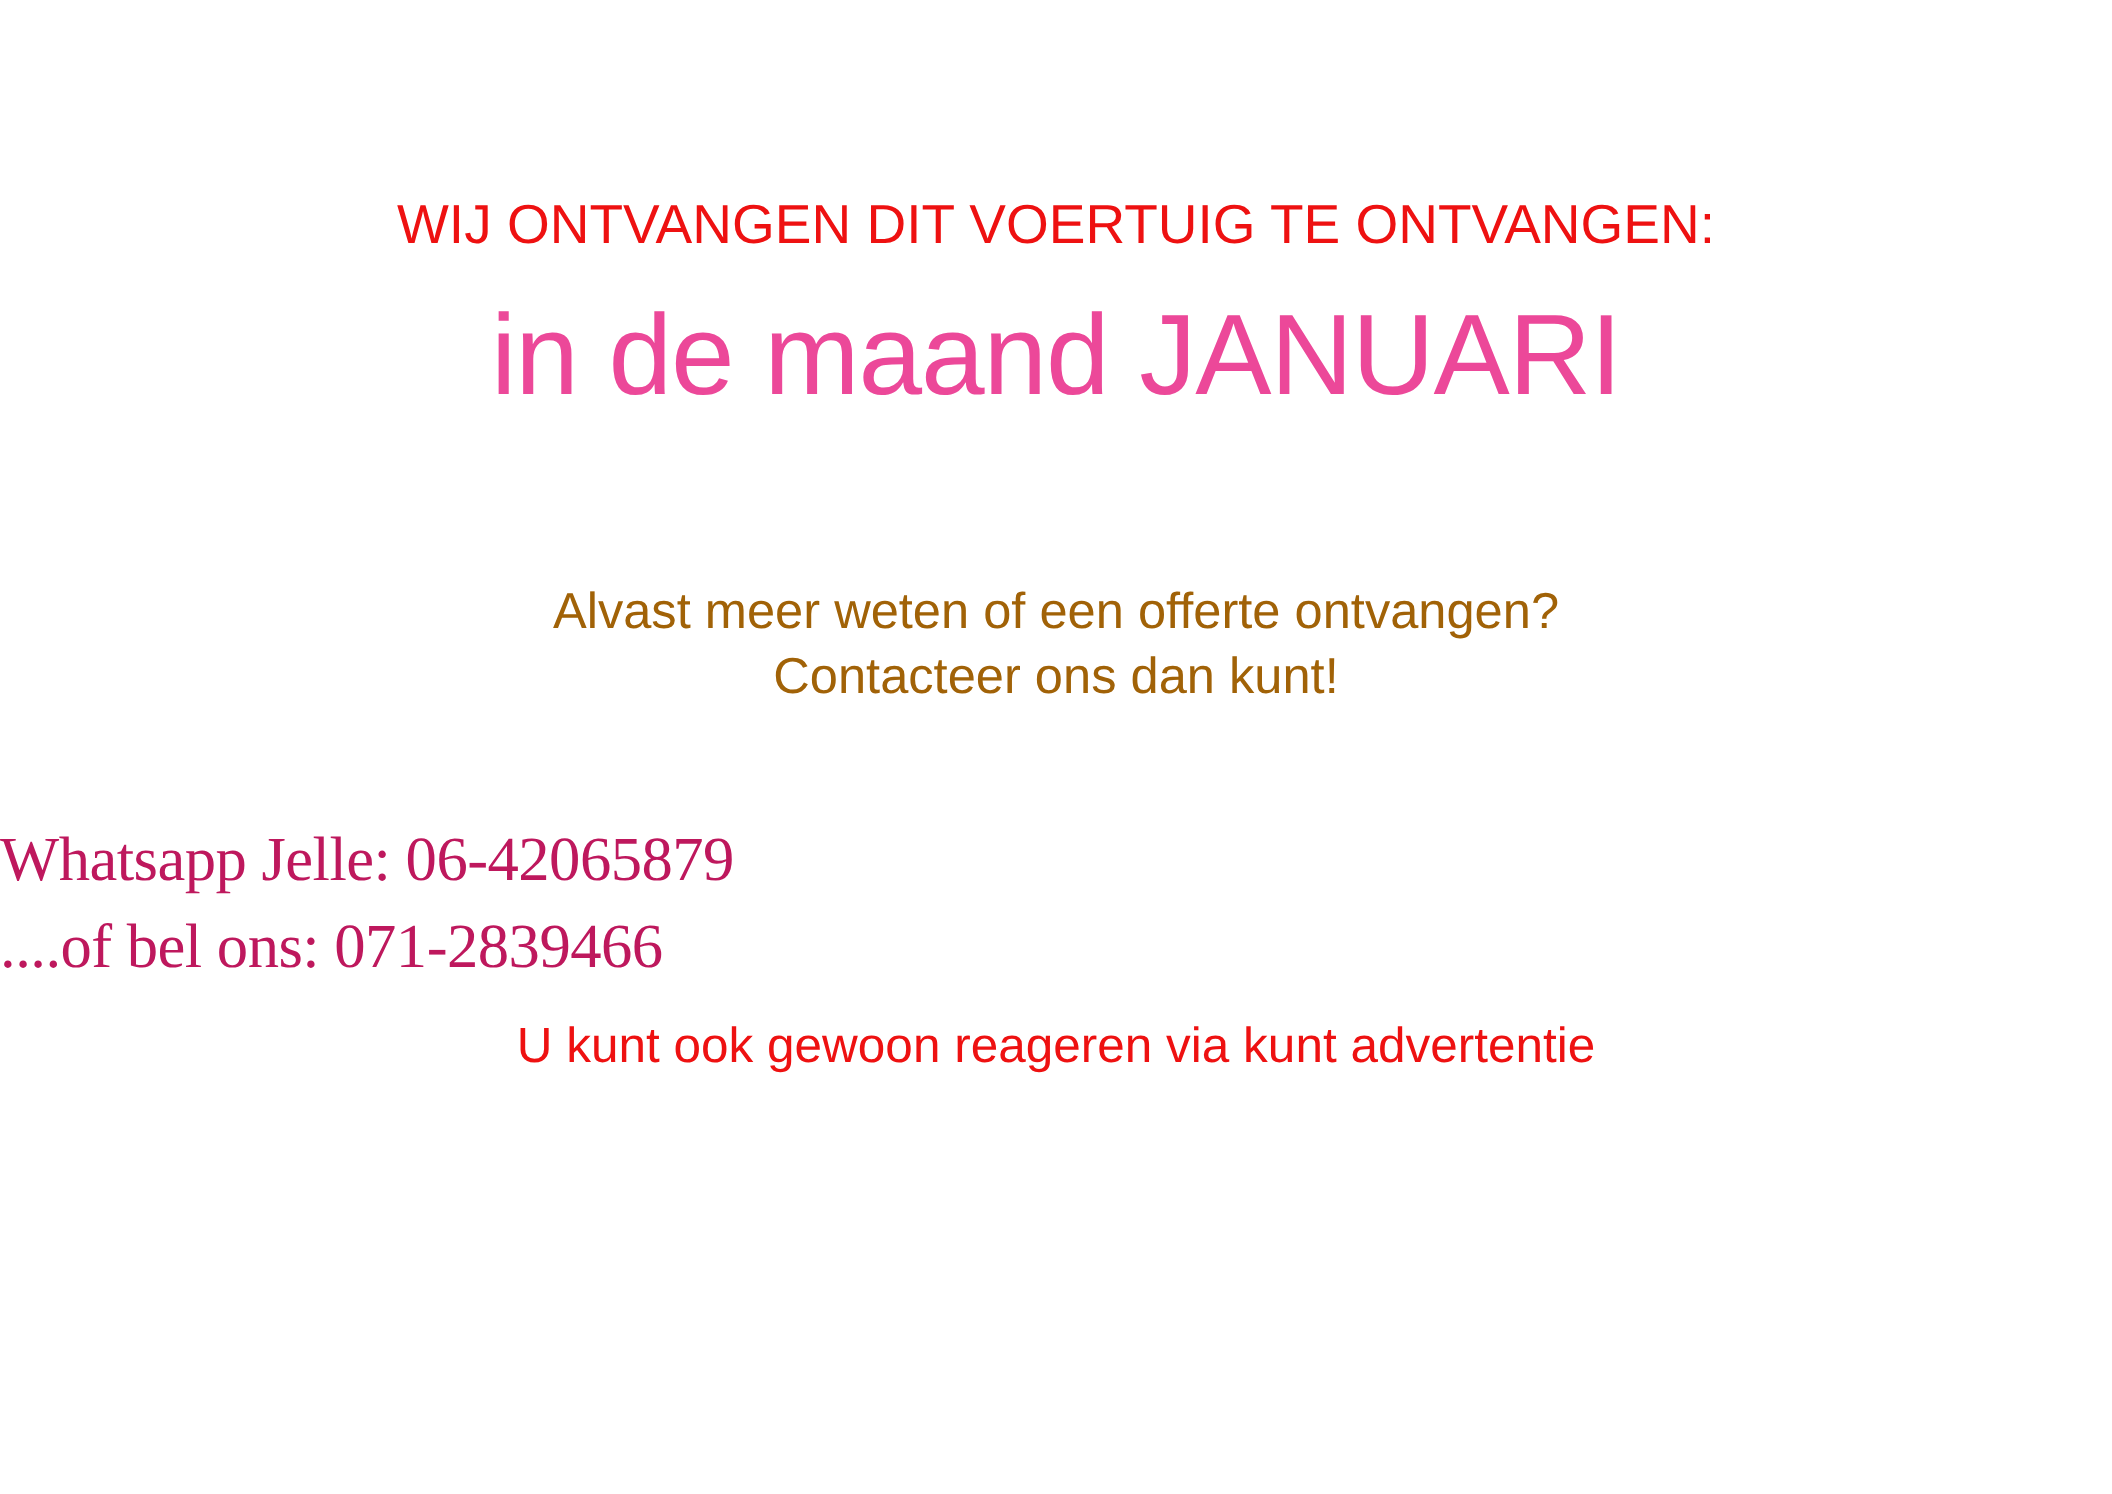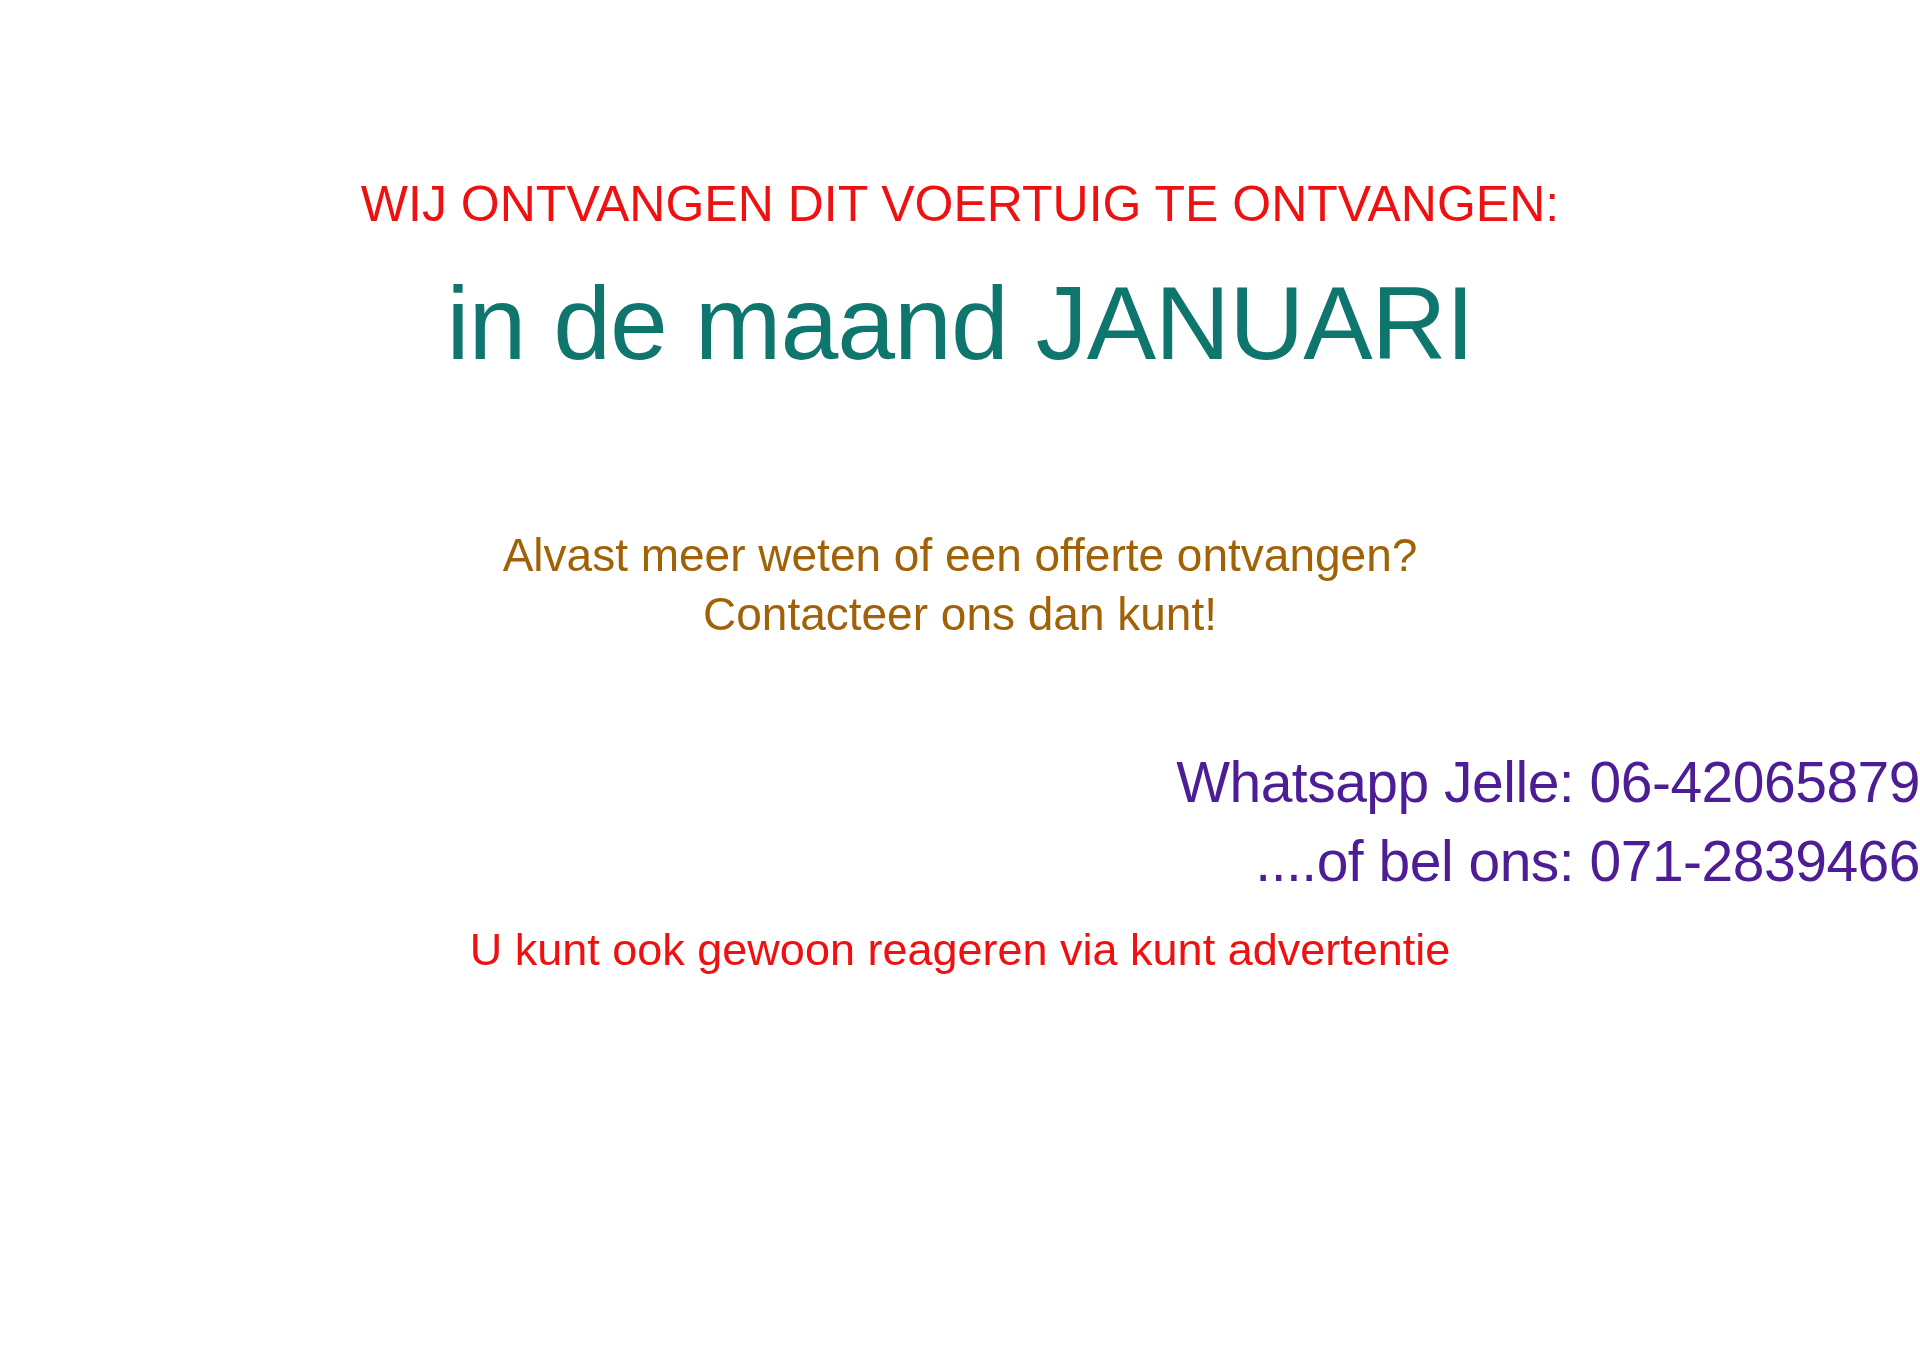--- a/index.html
+++ b/index.html
@@ -26,21 +26,21 @@
     font-family: "Liberation Sans", sans-serif;
     font-size: 50px;
     font-weight: 400;
     text-align: center;
     letter-spacing: 0px;
     margin: 0;
     padding-top: 178px;
     line-height: 1.05;
   }
   .month {
-    color: #0f766e;
+    color: #ec4899;
     font-family: "Liberation Sans", sans-serif;
     font-size: 104px;
     font-weight: 400;
     text-align: center;
     margin: 0;
     padding-top: 38px;
     line-height: 1.05;
     letter-spacing: -1px;
   }
   .prompt {
@@ -55,25 +55,25 @@
   }
   .prompt .line2 {
     display: block;
   }
   .contacts {
     margin: 0;
     padding-top: 100px;
     text-align: center;
   }
   .contact-line {
-    color: #4c1d95;
-    font-family: Liberation Sans, sans-serif;
+    color: #be185d;
+    font-family: Liberation Serif, serif;
     font-size: 57px;
     font-weight: 400;
-    text-align: right;
+    text-align: left;
     line-height: 1.38;
     letter-spacing: -0.5px;
   }
   .footer-note {
     color: #ee1111;
     font-family: "Liberation Sans", sans-serif;
     font-size: 45px;
     font-weight: 400;
     text-align: center;
     margin: 0;

